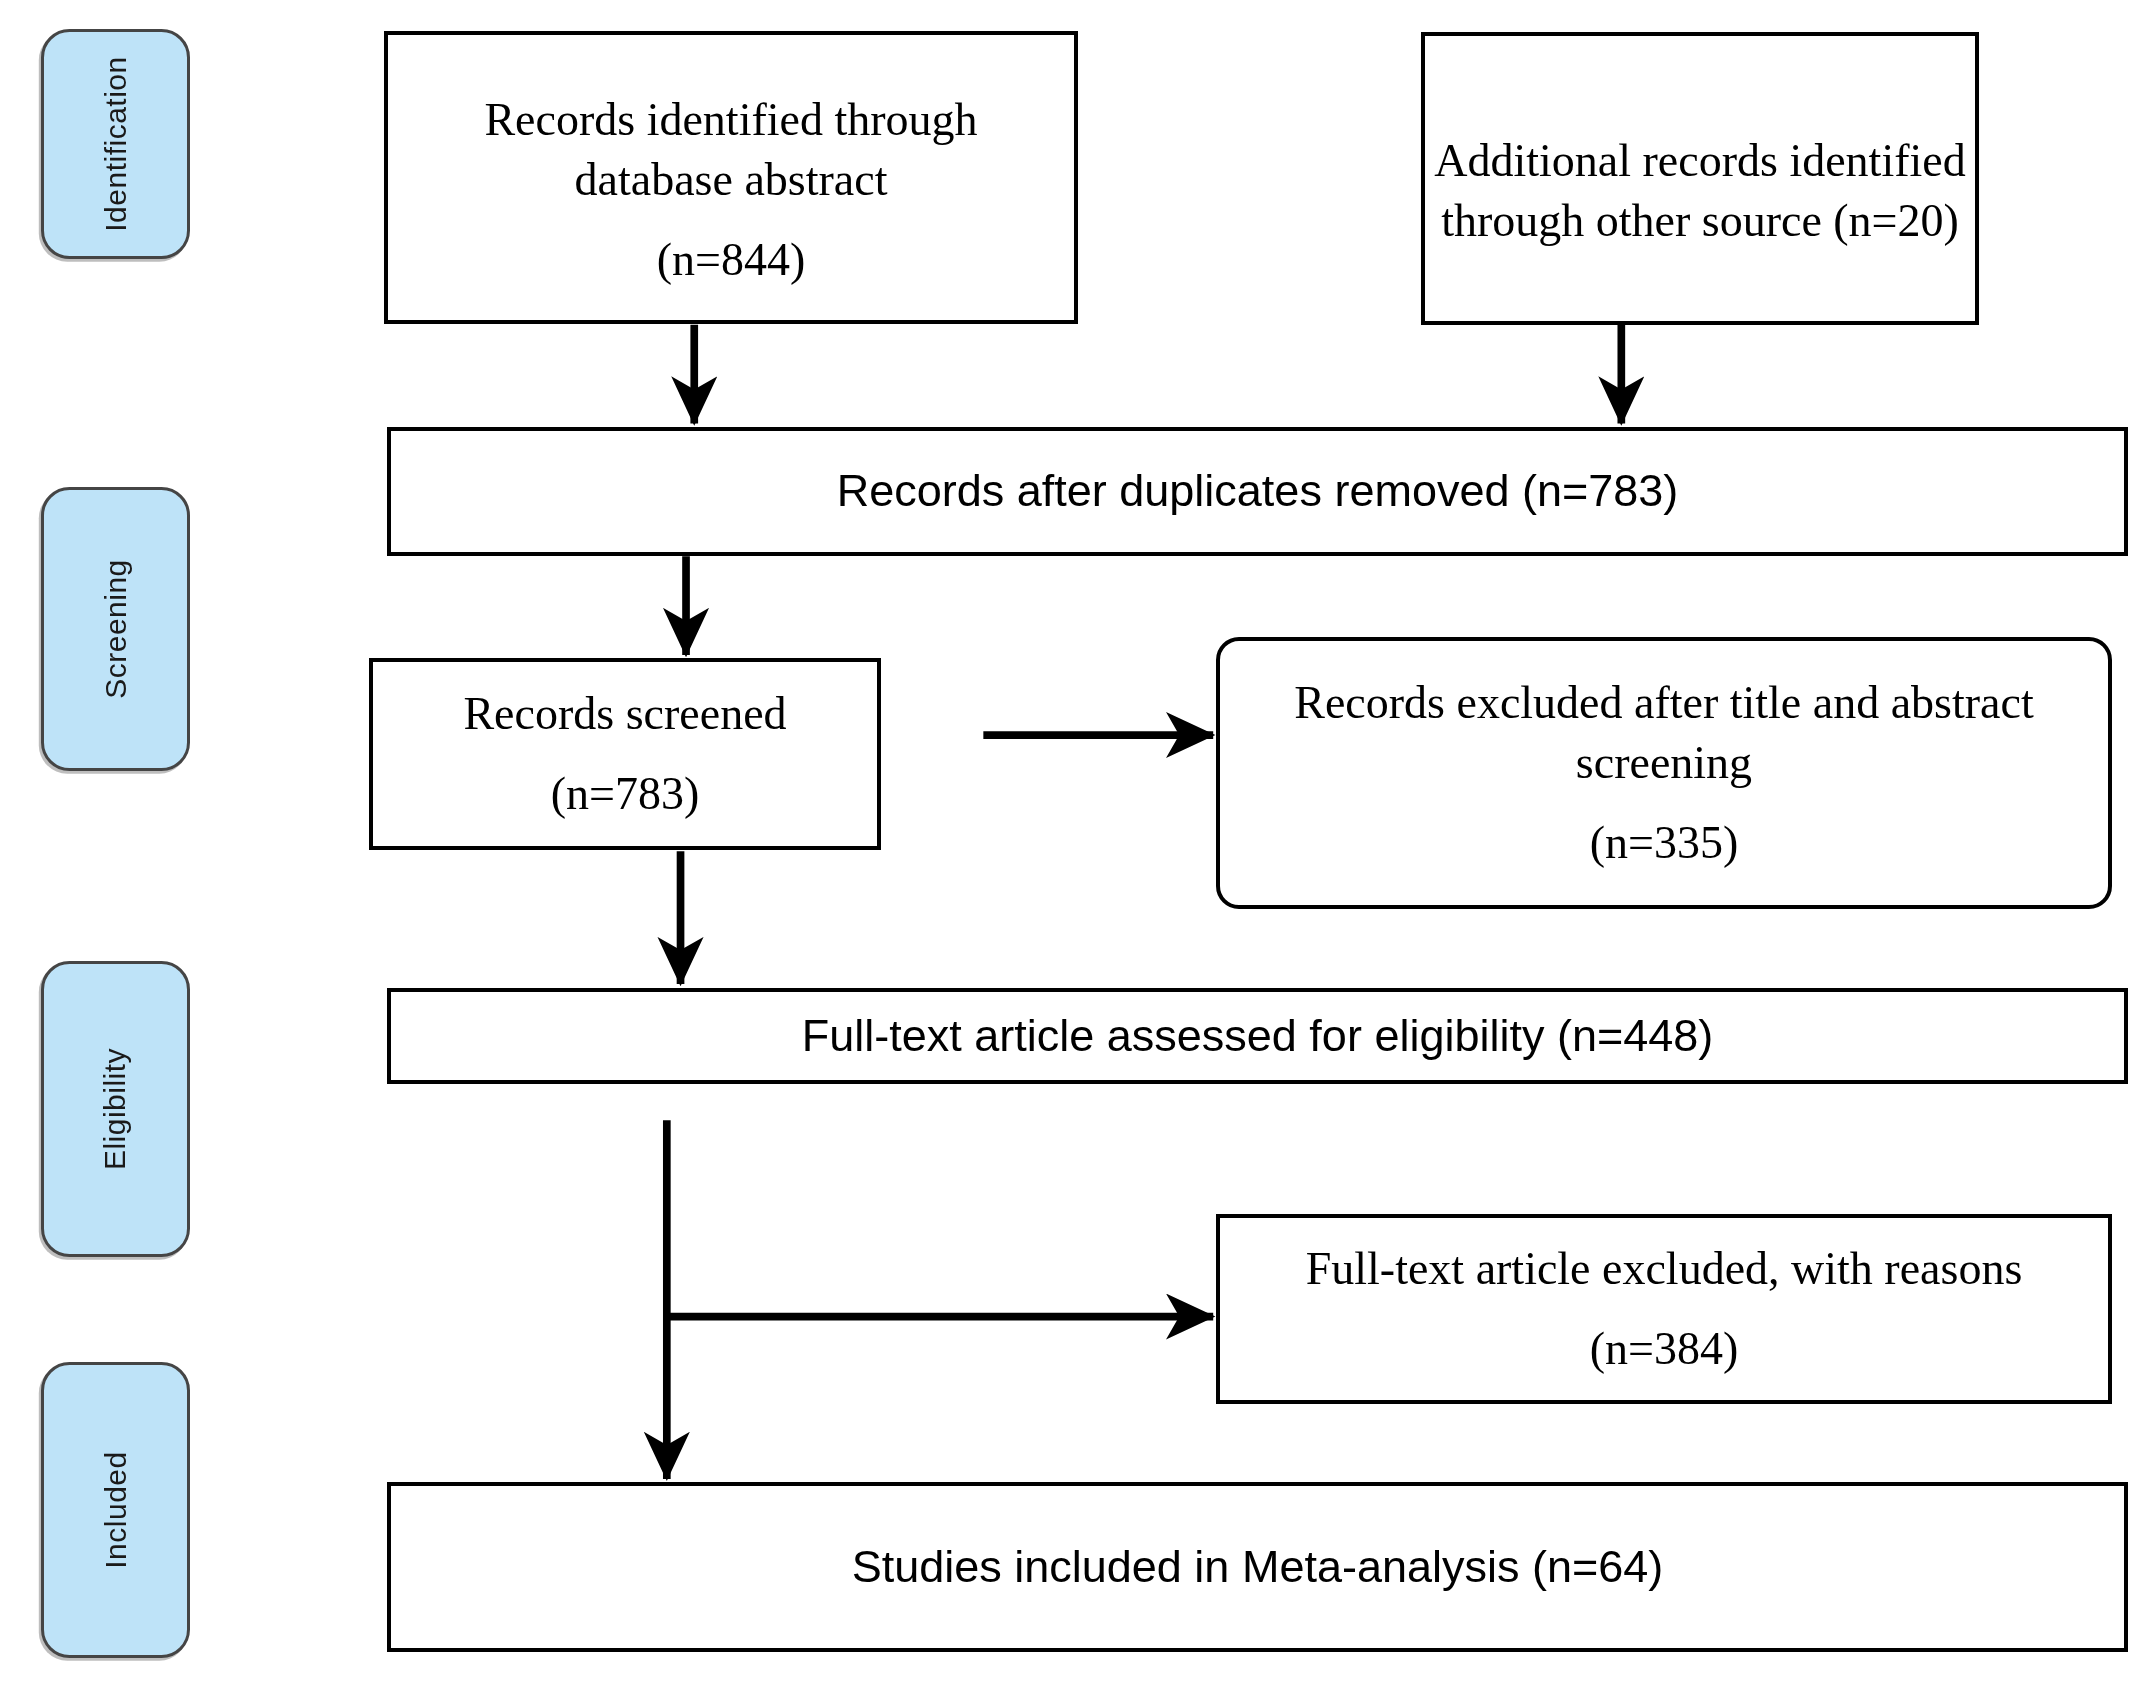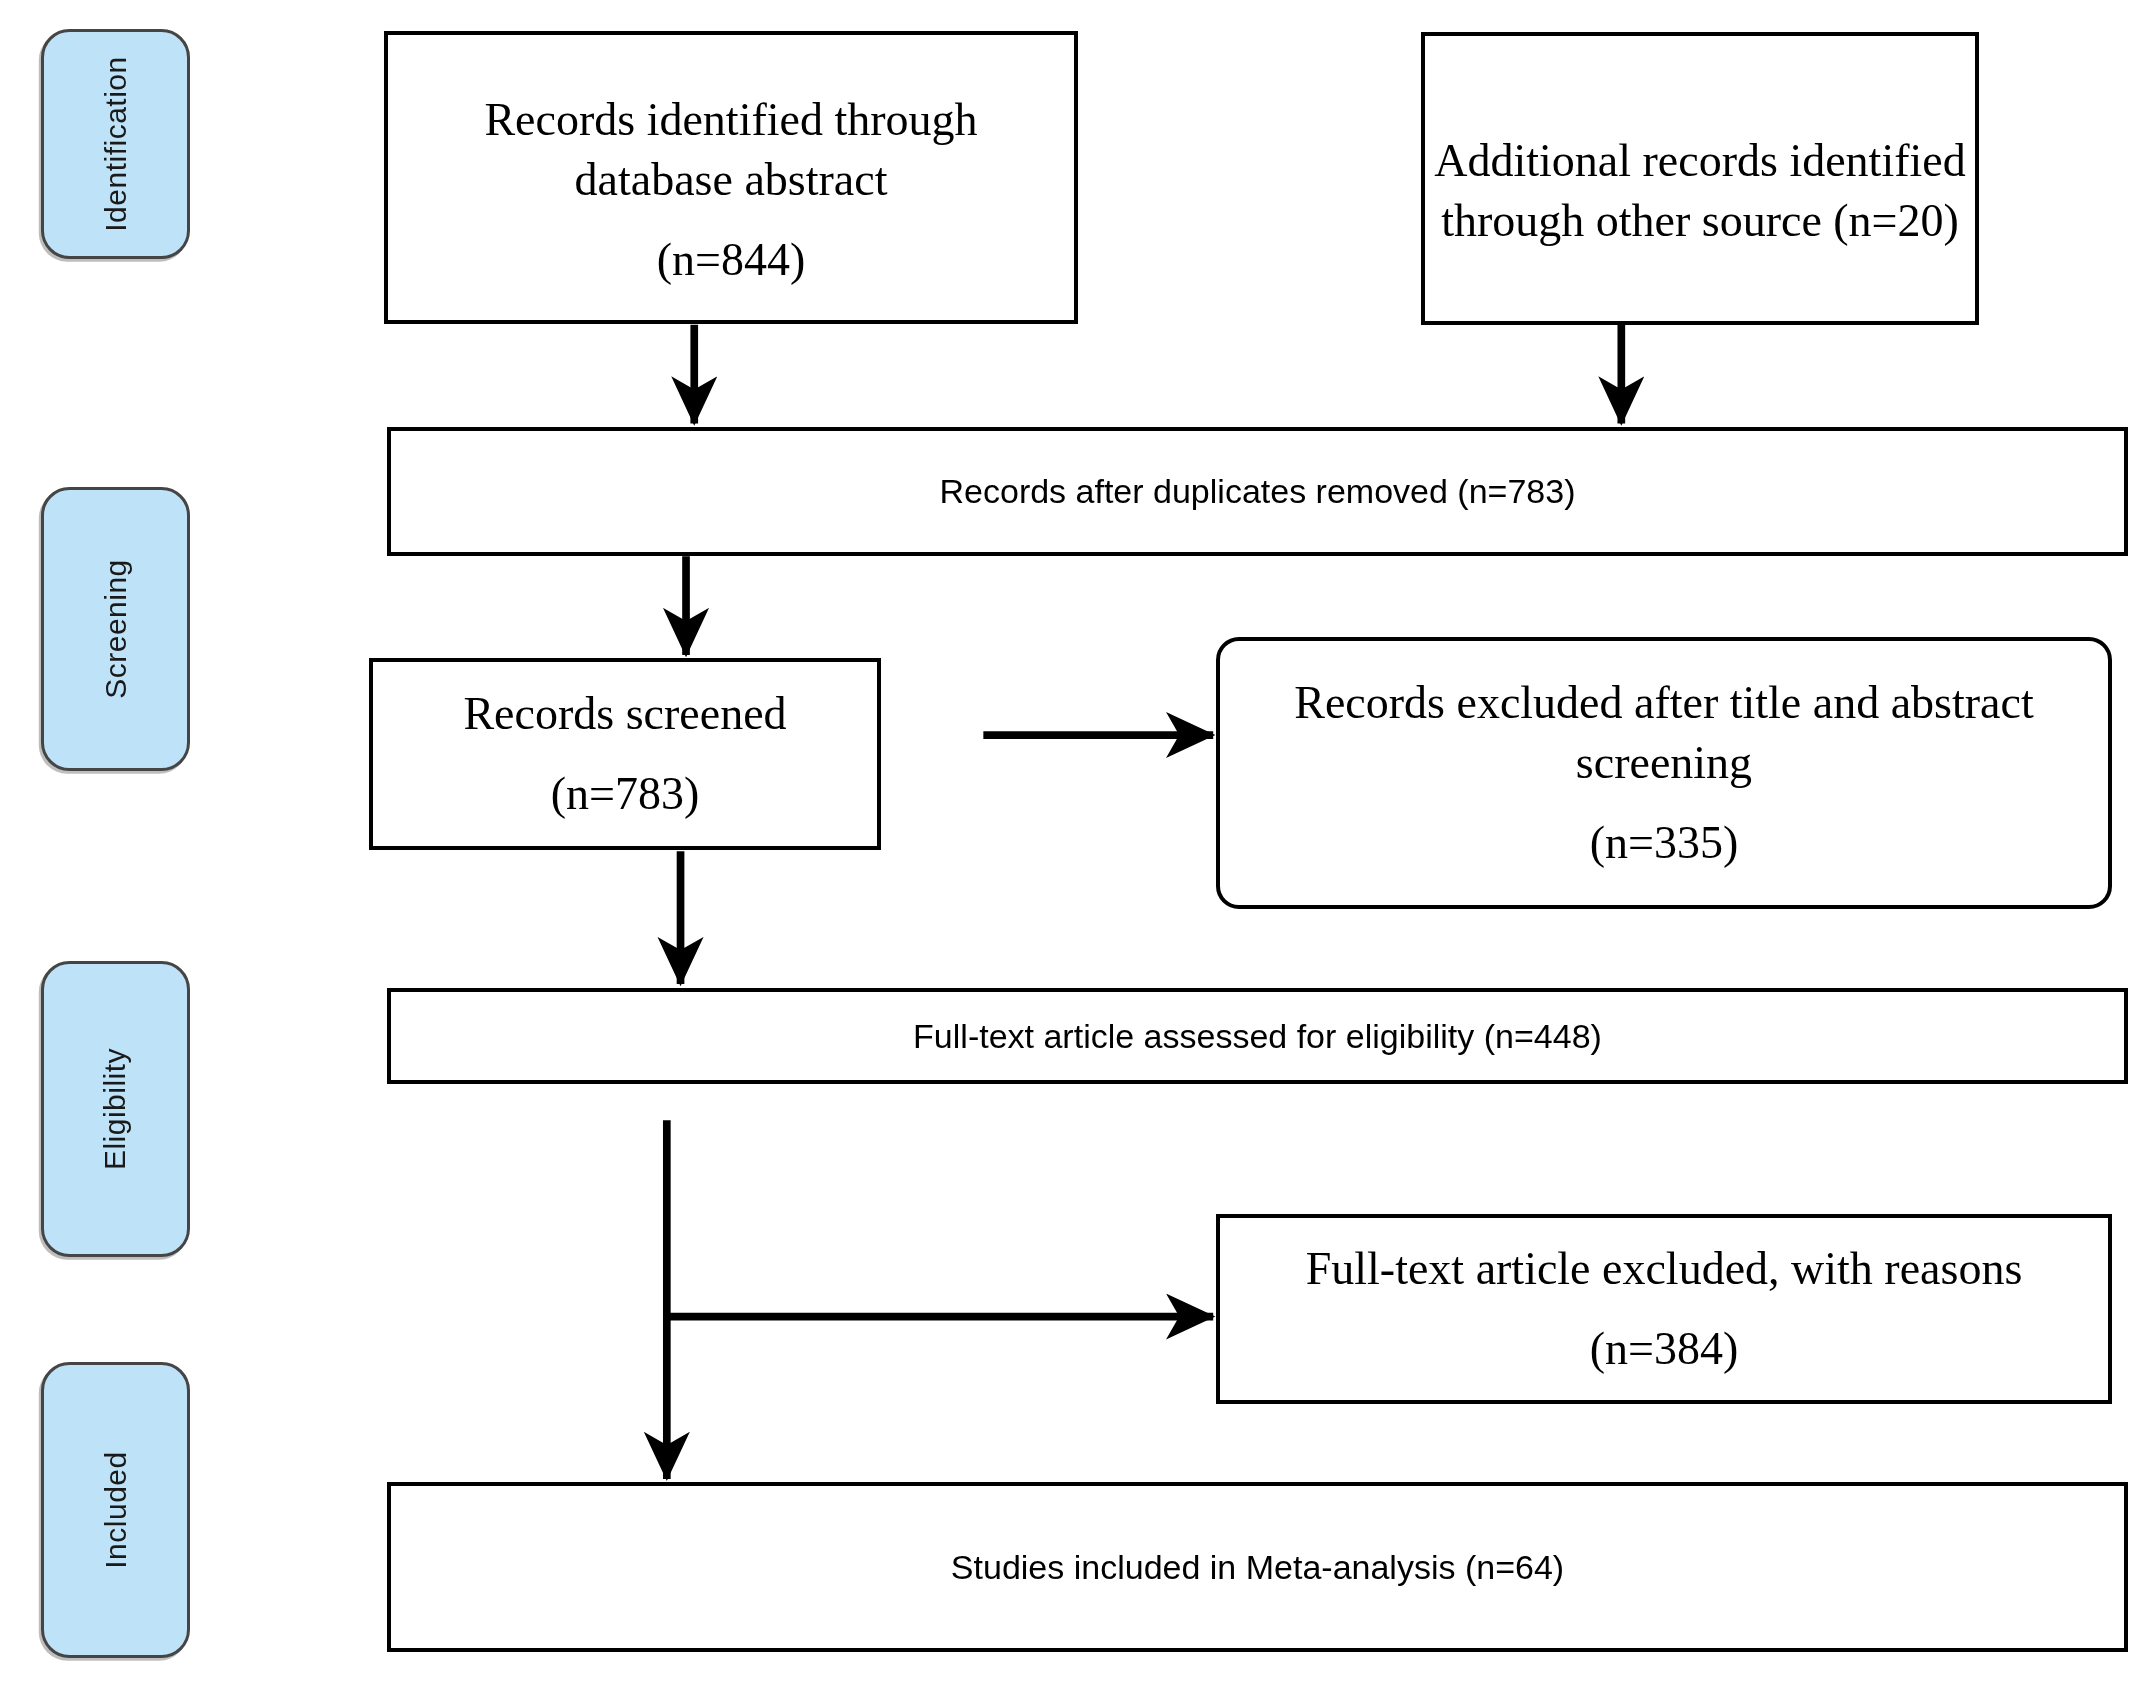--- a/index.html
+++ b/index.html
@@ -46,21 +46,21 @@
     border:4.4px solid var(--box-border);
     box-sizing:border-box;
     display:flex;
     flex-direction:column;
     align-items:center;
     justify-content:center;
     text-align:center;
     color:var(--text);
   }
   .serif { font-family:"Liberation Serif", serif; font-size:46px; line-height:1.3; }
-  .sans  { font-family:"Liberation Sans", sans-serif; font-size:34px; line-height:1.25; }
+  .sans  { font-family:"Liberation Sans", sans-serif; font-size:45px; line-height:1.25; }
   .count { margin-top:20px; }
   .pad-down { padding-top:25px; }
   #arrows {
     position:absolute;
     left:0; top:0;
     width:2151px; height:1700px;
     pointer-events:none;
   }
   #arrows line { stroke:var(--arrow); stroke-width:14px; }
 </style>

